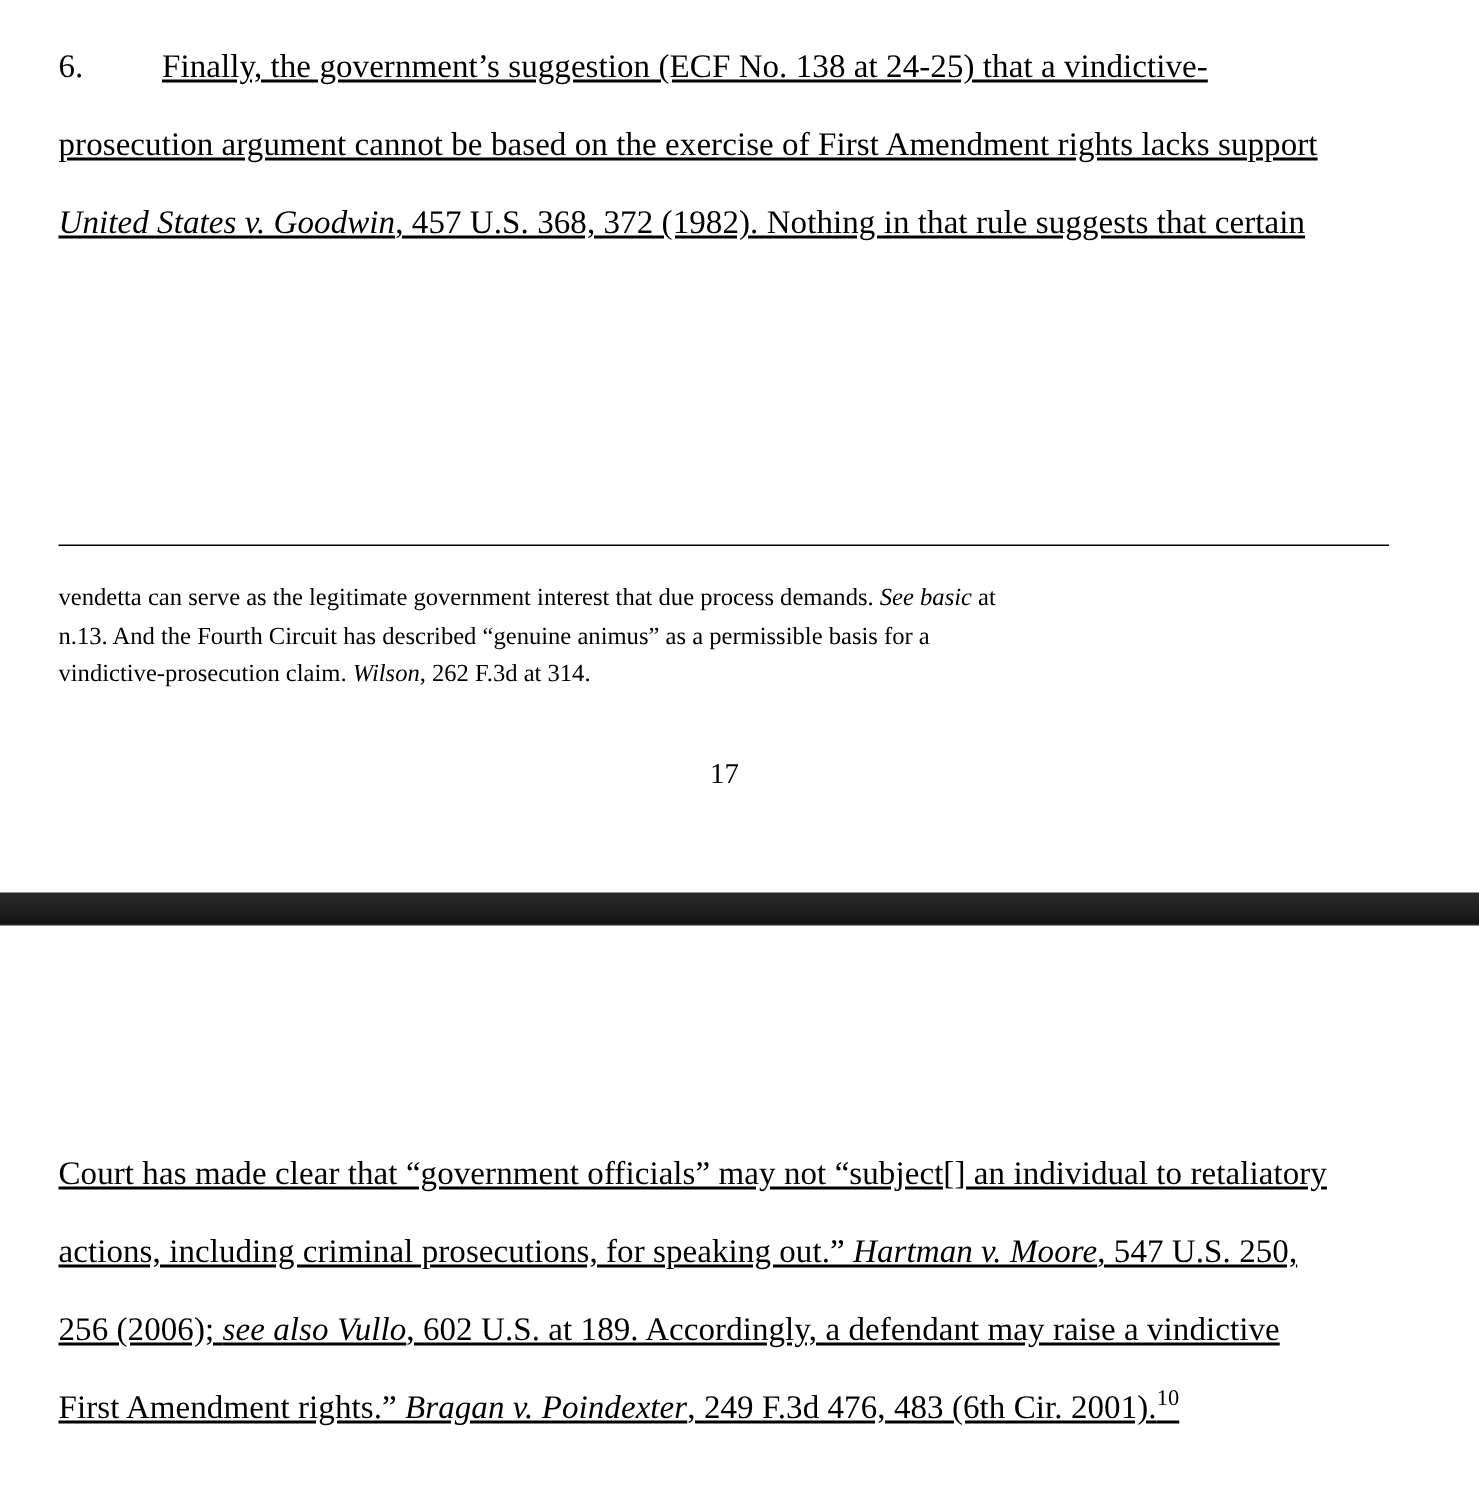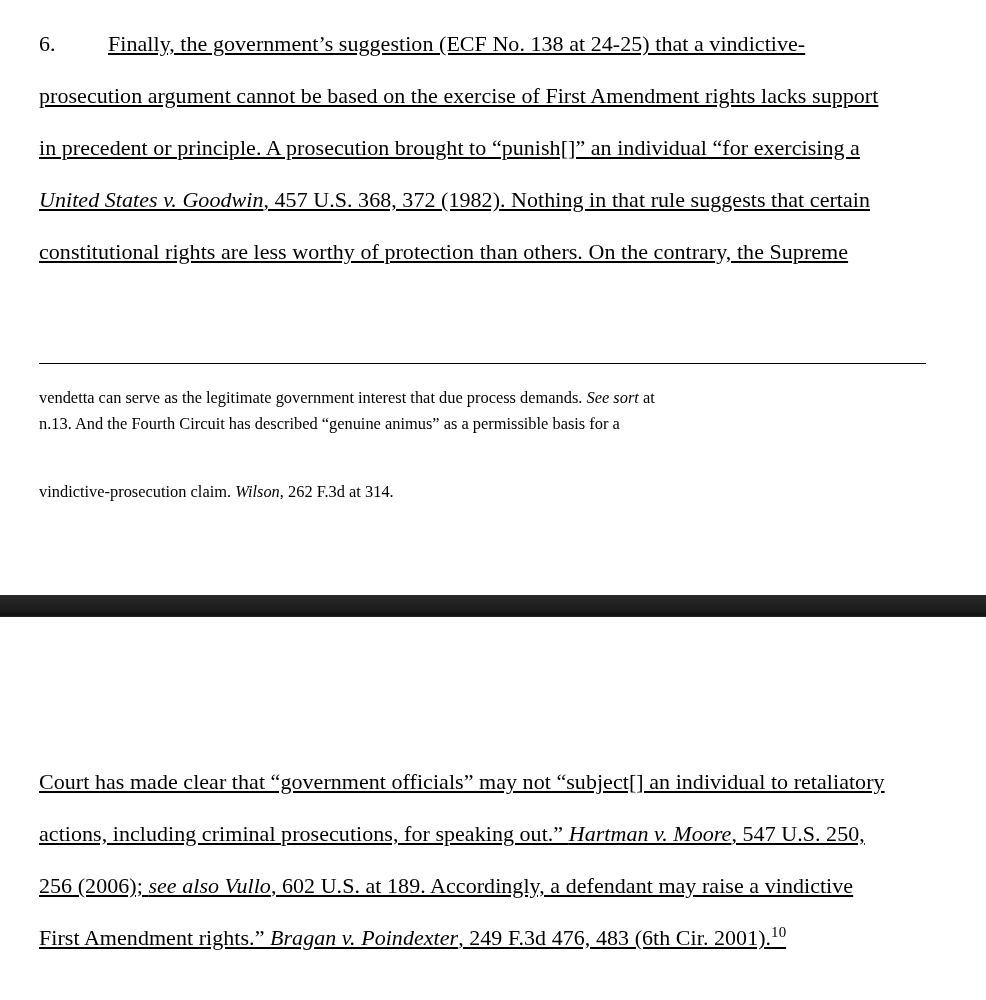--- a/index.html
+++ b/index.html
@@ -74,21 +74,21 @@
     position: absolute;
     left: 39px;
     top: 385px;
     width: 887px;
     font-size: 16.4px;
     line-height: 25.5px;
     text-align: justify;
     text-justify: inter-word;
   }
   .footnote-text p { margin: 0; }
-  .footnote-text p.last-line { text-align-last: left; margin-top: 43px; }
+  .footnote-text p.last-line { text-align-last: left; }
 
   
   .page-number {
     position: absolute;
     left: 0;
     top: 504px;
     width: 966px;
     text-align: center;
     font-size: 19.2px;
     line-height: 26px;
@@ -110,33 +110,32 @@
   }
 </style>
 </head>
 <body>
 
 <div class="page" id="page-top">
 
   <div class="body-block" style="top:18px;">
     <p><span class="indent-num">6.</span><span>Finally, the government’s suggestion (ECF No. 138 at 24-25) that a vindictive-</span></p>
     <p>prosecution argument cannot be based on the exercise of First Amendment rights lacks support</p>
-    <p>in precedent or principle.   A prosecution brought to “punish[]” an individual “for exercising a</p>
     <p><i>United States v. Goodwin</i><span>, 457 U.S. 368, 372 (1982).   Nothing in that rule suggests that certain</span></p>
-    <p class="last-line">constitutional rights are less worthy of protection than others.   On the contrary, the Supreme</p>
   </div>
 
   <div class="footnote-rule"></div>
 
   <div class="footnote-text">
-    <p><span>vendetta can serve as the legitimate government interest that due process demands.   </span><i>See sort</i><span> at</span></p>
+    <p><span>vendetta can serve as the legitimate government interest that due process demands.   </span><i>See basic</i><span> at</span></p>
     <p>n.13.    And the Fourth Circuit has described “genuine animus” as a permissible basis for a</p>
     <p class="last-line"><span>vindictive-prosecution claim.   </span><i>Wilson</i><span>, 262 F.3d at 314.</span></p>
   </div>
 
+  <div class="page-number">17</div>
 </div>
 
 <div class="page-separator"></div>
 
 <div class="page" id="page-bottom">
 
   <div class="body-block" style="top:133px;">
     <p>Court has made clear that “government officials” may not “subject[] an individual to retaliatory</p>
     <p><span>actions, including criminal prosecutions, for speaking out.”   </span><i>Hartman v. Moore</i><span>, 547 U.S. 250,</span></p>
     <p><span>256 (2006); </span><i>see also Vullo</i><span>, 602 U.S. at 189.   Accordingly, a defendant may raise a vindictive</span></p>

